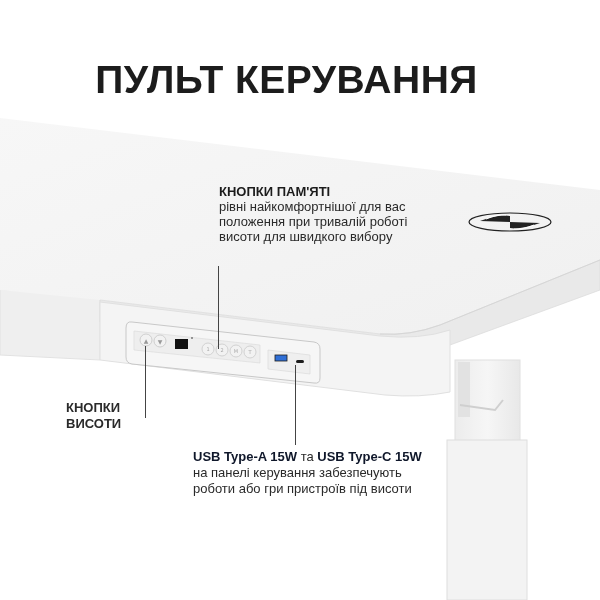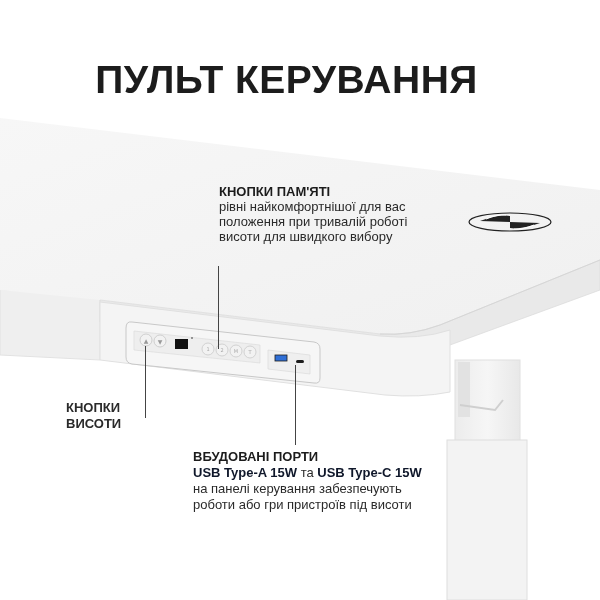--- a/index.html
+++ b/index.html
@@ -104,18 +104,17 @@
 </div>
 <div class="leader" style="left:218px; top:266px; height:83px;"></div>
 
 <div class="callout height">
   <span class="line">КНОПКИ</span>
   <span class="line">ВИСОТИ</span>
 </div>
 <div class="leader" style="left:145px; top:346px; height:72px;"></div>
 
 <div class="callout ports">
-  <span class="line head">ВБУДОВАНІ ПОРТИ</span>
   <span class="line"><b>USB Type-A 15W</b><span> та </span><b>USB Type-C 15W</b></span>
   <span class="line">на панелі керування забезпечують</span>
   <span class="line">роботи або гри пристроїв під висоти</span>
 </div>
 <div class="leader" style="left:295px; top:365px; height:80px;"></div>
 
 </body></html>

